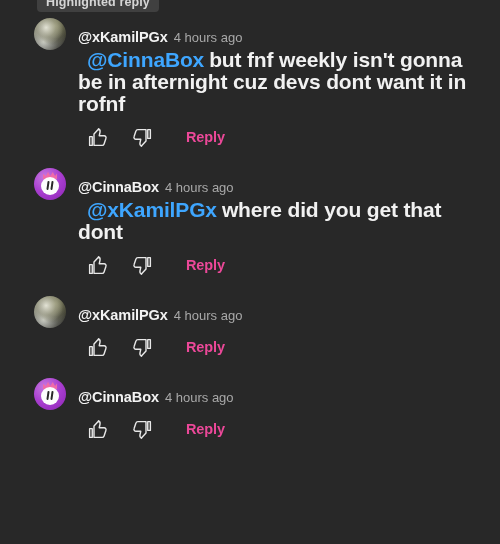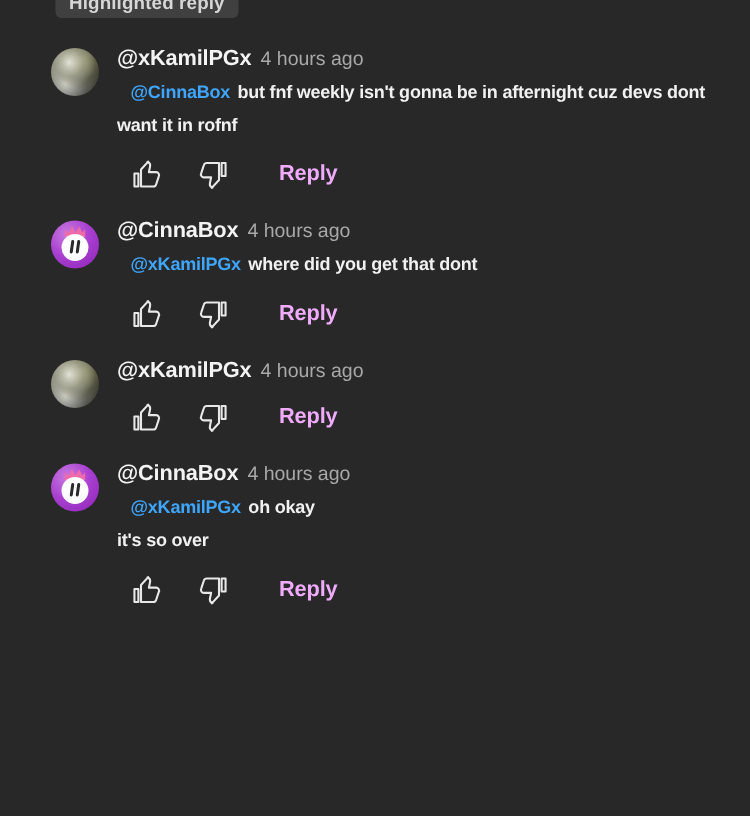--- a/index.html
+++ b/index.html
@@ -39,21 +39,21 @@
     font-weight: 600;
     color: #d6d6d6;
     letter-spacing: .1px;
     white-space: nowrap;
   }
 
   
   .thread {
     position: absolute;
     left: 0;
-    top: 22px;
+    top: 8px;
     width: 500px;
   }
 
   .comment {
     position: relative;
     display: flex;
     padding: 0 10px 0 34px;
     margin-bottom: 8px;
   }
 
@@ -135,24 +135,25 @@
     font-weight: 700;
     color: #f3f3f3;
     letter-spacing: -.1px;
     white-space: nowrap;
   }
   .timestamp {
     font-size: 13px;
     font-weight: 400;
     color: #a8a8a8;
     white-space: nowrap;
+    margin-top: 13px;
   }
 
   .text {
-    font-size: 12px;
+    font-size: 21px;
     font-weight: 600;
     line-height: 22px;
     color: #f1f1f1;
     letter-spacing: -.15px;
     word-wrap: break-word;
   }
   .text .indent { display: inline-block; width: 9px; }
   .mention {
     color: #3ea6ff;
     font-weight: 600;
@@ -174,21 +175,21 @@
     align-items: center;
     justify-content: flex-start;
     cursor: pointer;
   }
   .icon-btn svg { display: block; }
   .icon-btn.dislike { margin-left: 11px; }
   .reply-btn {
     margin-left: 20px;
     font-size: 14.5px;
     font-weight: 700;
-    color: #f0abfc;
+    color: #ec4899;
     letter-spacing: -.1px;
     cursor: pointer;
     line-height: 26px;
   }
 
   
   .c0 { margin-top: 8px; }
   .c1 { margin-top: 16px; }
   .c2 { margin-top: 16px; }
   .c3 { margin-top: 16px; }
@@ -301,21 +302,20 @@
             <div class="cinna-eye l"></div>
             <div class="cinna-eye r"></div>
           </div>
         </div>
       </div>
       <div class="body">
         <div class="meta">
           <span class="author">@CinnaBox</span>
           <span class="timestamp">4 hours ago</span>
         </div>
-        <div class="text"><span class="indent"></span><span class="mention">@xKamilPGx</span><span class="multiline">oh okay<br>it's so over</span></div>
         <div class="actions">
           <div class="icon-btn like">
             <svg width="21" height="21" viewBox="0 0 24 24" aria-hidden="true">
               <path d="M3 11h3v10H3zM13.5 2 8 8v13h9.3c1 0 1.9-.6 2.2-1.6l2-6A2.3 2.3 0 0 0 19.3 10H14l.9-4.3c.3-1.5-.6-3-2-3.4z" fill="none" stroke="#e8e8e8" stroke-width="1.6" stroke-linejoin="round"></path>
             </svg>
           </div>
           <div class="icon-btn dislike">
             <svg width="21" height="21" viewBox="0 0 24 24" aria-hidden="true">
               <g transform="rotate(180 12 12)">
                 <path d="M3 11h3v10H3zM13.5 2 8 8v13h9.3c1 0 1.9-.6 2.2-1.6l2-6A2.3 2.3 0 0 0 19.3 10H14l.9-4.3c.3-1.5-.6-3-2-3.4z" fill="none" stroke="#e8e8e8" stroke-width="1.6" stroke-linejoin="round"></path>

